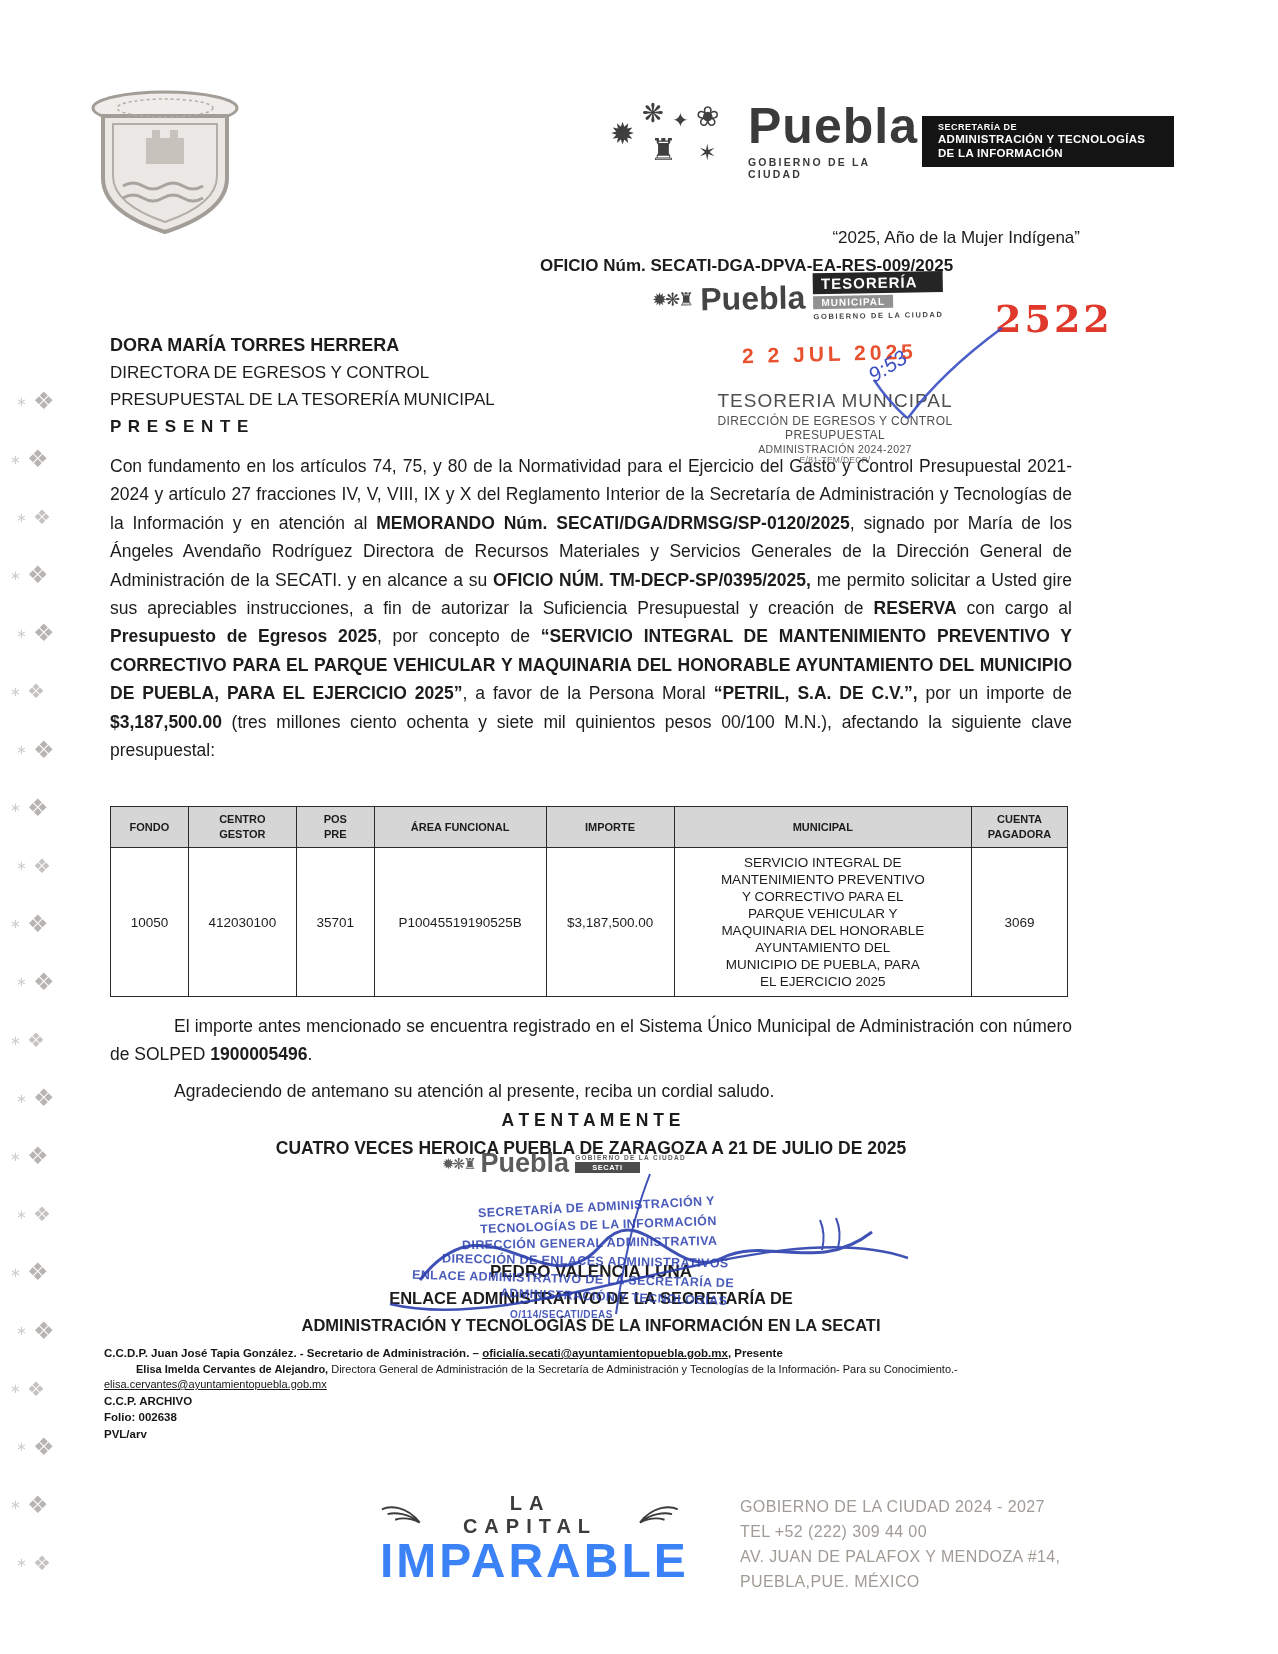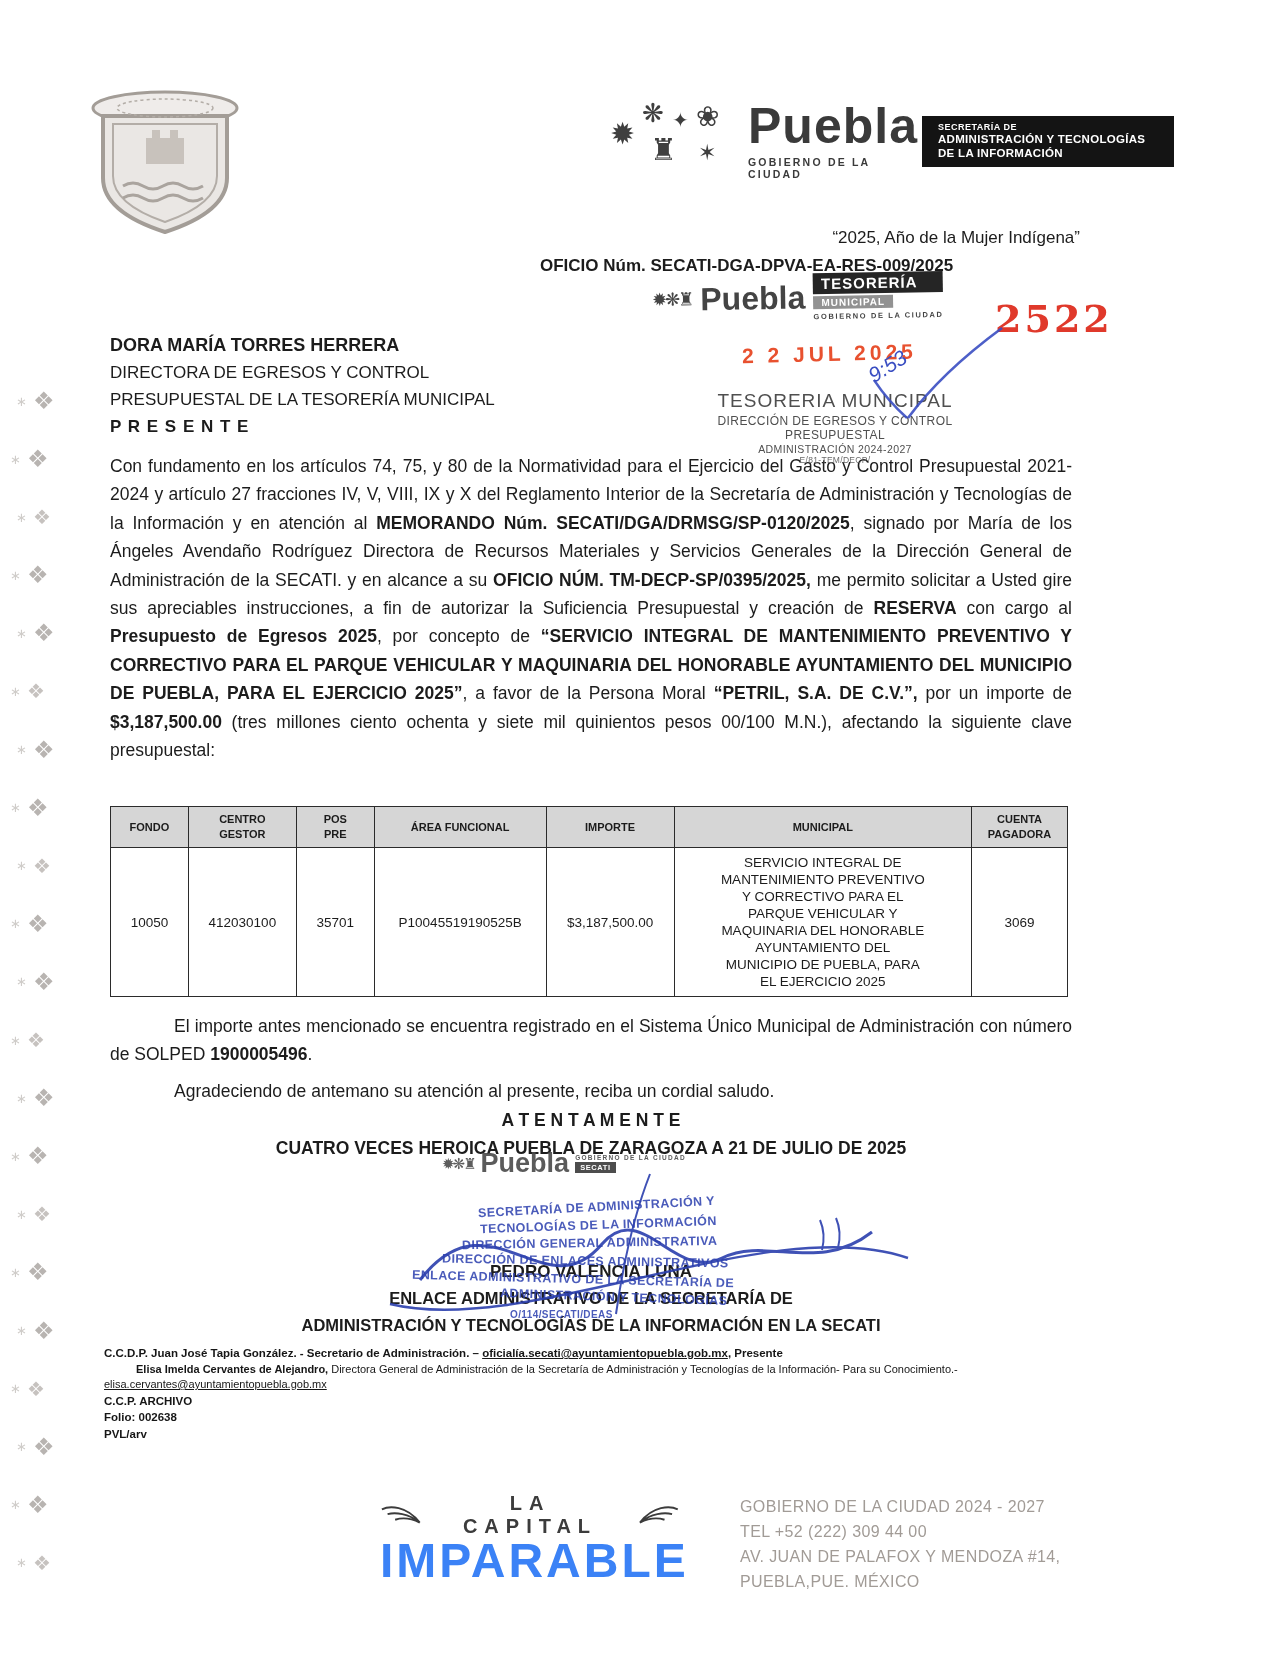--- a/index.html
+++ b/index.html
@@ -75,21 +75,21 @@
 
   .atent { left:110px; top:1110px; width:962px; text-align:center; font-weight:700; font-size:17.5px; }
   .placedate { left:110px; top:1138px; width:962px; text-align:center; font-weight:700; font-size:17.5px; z-index:1; }
 
   .sig-zone { left:350px; top:1148px; width:580px; height:220px; z-index:4; pointer-events:none; }
   .sig-brand { position:absolute; left:92px; top:0px; display:flex; align-items:center; gap:6px; opacity:.9; }
   .sg-icons { font-size:15px; color:#4c4c4c; letter-spacing:-2px; }
   .sg-word { font-size:27px; font-weight:700; color:#4a4a4a; }
   .sg-tagwrap { display:flex; flex-direction:column; }
   .sg-tag { font-size:6.5px; font-weight:700; letter-spacing:1.3px; color:#4a4a4a; }
-  .sg-box { background:#3a3a3a; color:#fff; font-size:7.5px; font-weight:700; padding:1px 5px; letter-spacing:.6px; margin-top:1px; width:fit-content; }
+  .sg-box { background:#3a3a3a; color:#fff; font-size:7.5px; font-weight:700; padding:1px 17px; letter-spacing:.6px; margin-top:1px; width:fit-content; }
   .sig-line { position:absolute; color:#2b3fae; font-weight:700; opacity:.85; font-size:12.5px; letter-spacing:.4px; white-space:nowrap; }
   .sl0 { left:128px; top:52px; transform:rotate(-3deg); }
   .sl1 { left:130px; top:70px; transform:rotate(-2deg); }
   .sl2 { left:112px; top:88px; transform:rotate(-1deg); }
   .sl3 { left:92px;  top:106px; transform:rotate(1deg); }
   .sl4 { left:62px;  top:124px; transform:rotate(1.5deg); }
   .sl5 { left:150px; top:142px; transform:rotate(2deg); }
   .sl6 { left:160px; top:161px; transform:rotate(0deg); font-size:10px; }
   .sig-scrawl { position:absolute; left:0; top:14px; opacity:.9; }
 

